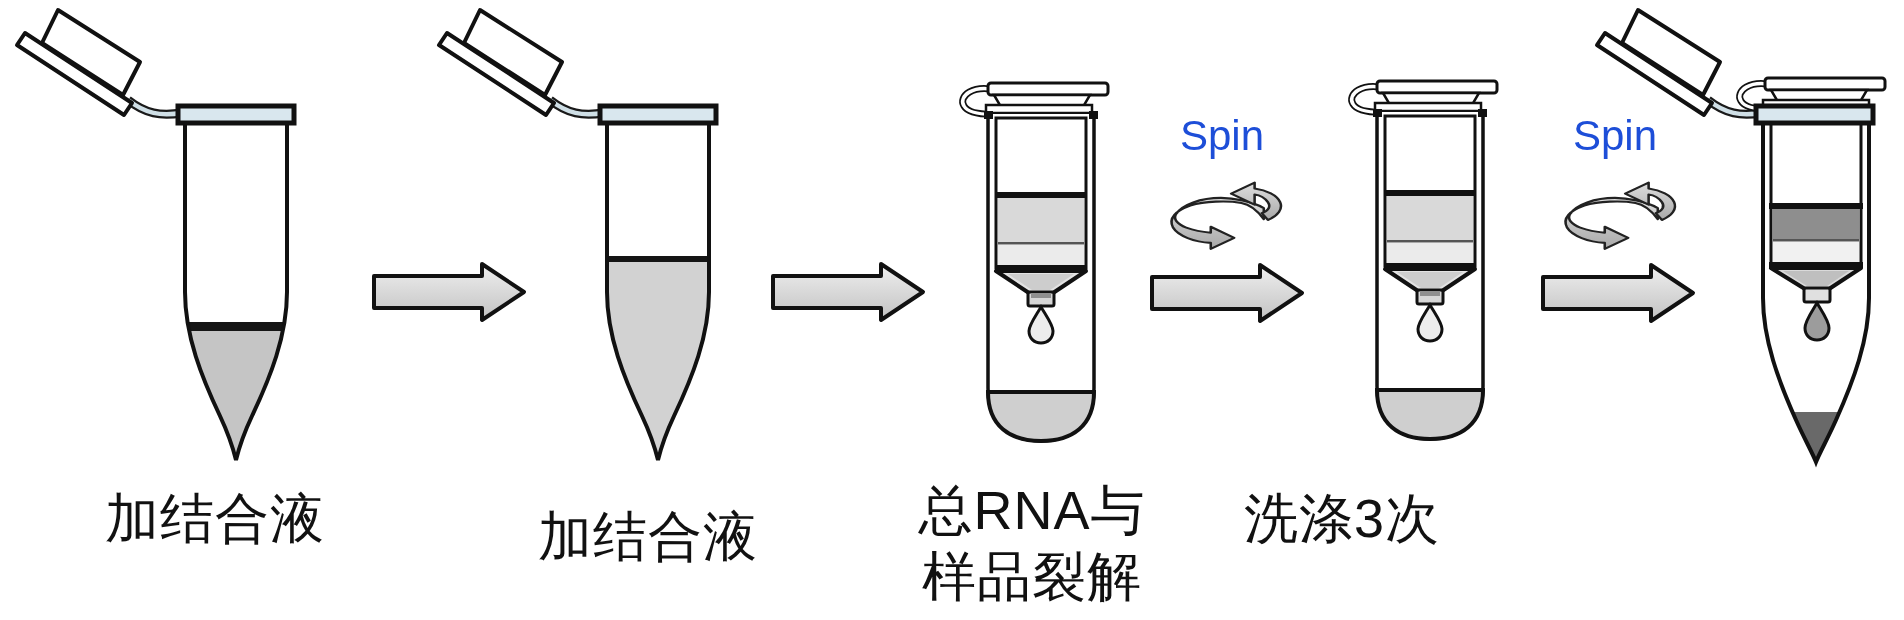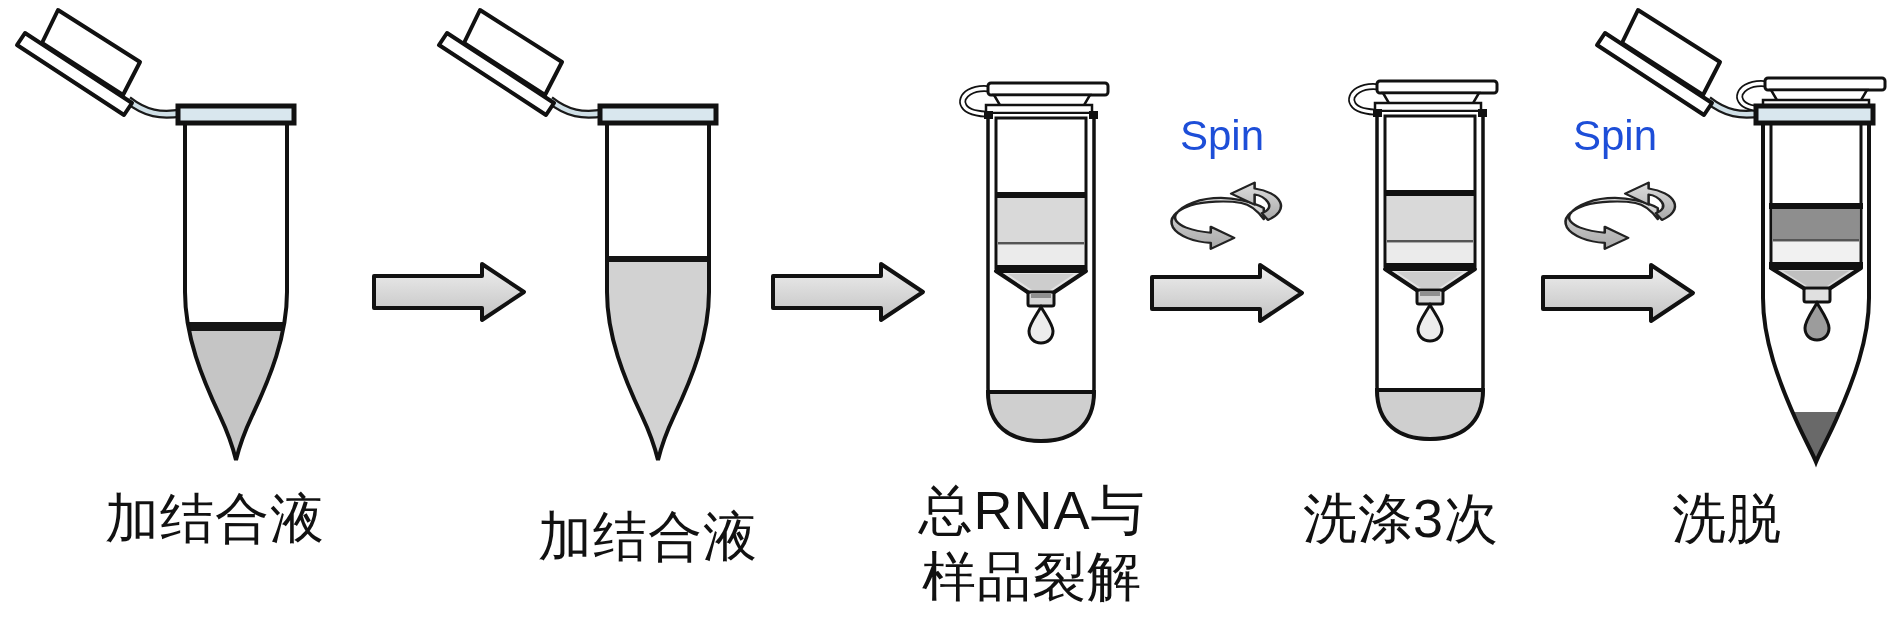--- a/index.html
+++ b/index.html
@@ -179,21 +179,20 @@
 
 <div class="step-label" style="left:65px;top:485px;width:300px;">加结合液</div>
 
 <div class="step-label" style="left:498px;top:503px;width:300px;">加结合液</div>
 
 <div class="step-label" style="left:862px;top:477px;width:340px;">
   <div>总RNA与</div>
   <div>样品裂解</div>
 </div>
 
-<div class="step-label" style="left:1251px;top:485px;width:300px;">洗涤3次</div>
+<div class="step-label" style="left:1192px;top:485px;width:300px;">洗涤3次</div>
 
-<div class="step-label" style="left:1577px;top:485px;width:300px;">洗脱</div>
 
 <div class="spin-label" style="left:1147px;top:112px;width:150px;">Spin</div>
 
 <div class="spin-label" style="left:1540px;top:112px;width:150px;">Spin</div>
 
 </div>
 
 </body></html>

